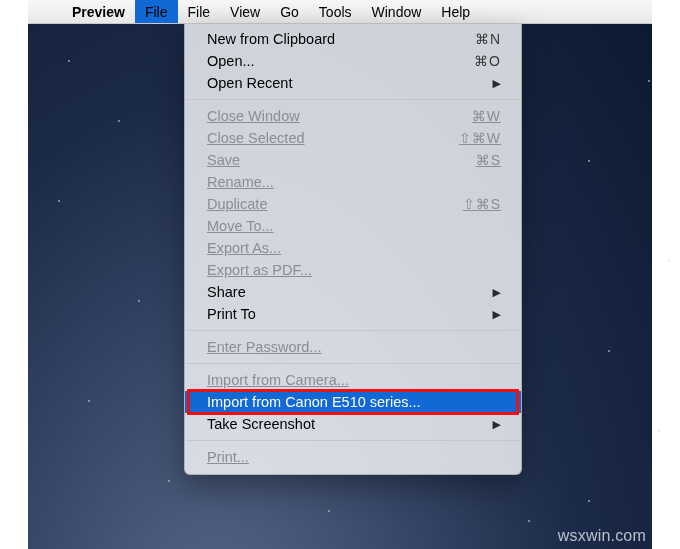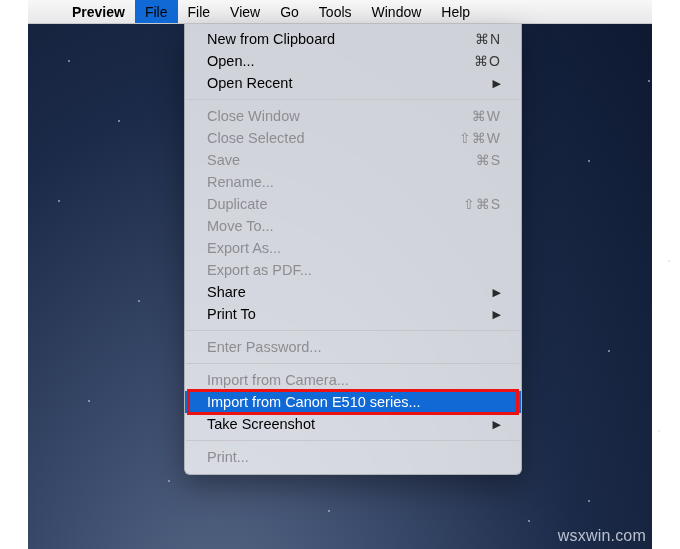--- a/index.html
+++ b/index.html
@@ -39,21 +39,21 @@
     border: 1px solid rgba(0,0,0,0.18);
     border-top: none;
     border-radius: 0 0 6px 6px;
     box-shadow: 0 12px 30px rgba(0,0,0,0.35);
     padding: 4px 0 6px 0;
     font-size: 14.5px;
   }
   .row { display:flex; align-items:center; height: 22px; padding: 0 20px 0 22px; color:#000; position:relative; }
   .row .label { flex: 1; white-space: nowrap; }
   .row .shortcut { color:#3a3a3a; font-size:14px; letter-spacing:1px; text-align:right; min-width:54px; }
-  .row.disabled .label, .row.disabled .shortcut { color:#8d8d92; }
+  .row.disabled .label, .row.disabled .shortcut { color:#8d8d92;text-decoration:underline; }
   .row .sub { font-size:11px; color:#2a2a2a; margin-left:6px; }
   .sep { height:1px; margin:5px 1px; background:#c7c7cb; }
   .row.highlight { background:#1069d5; color:#fff; }
   .row.highlight .label { color:#fff; }
   .annot { position:absolute; border:3px solid #e11; pointer-events:none; }
   .watermark { position:absolute; right:6px; bottom:4px; font-size:16px; color:#d6dbe6; opacity:.85; letter-spacing:.2px; }
 </style>
 </head>
 <body>
 

